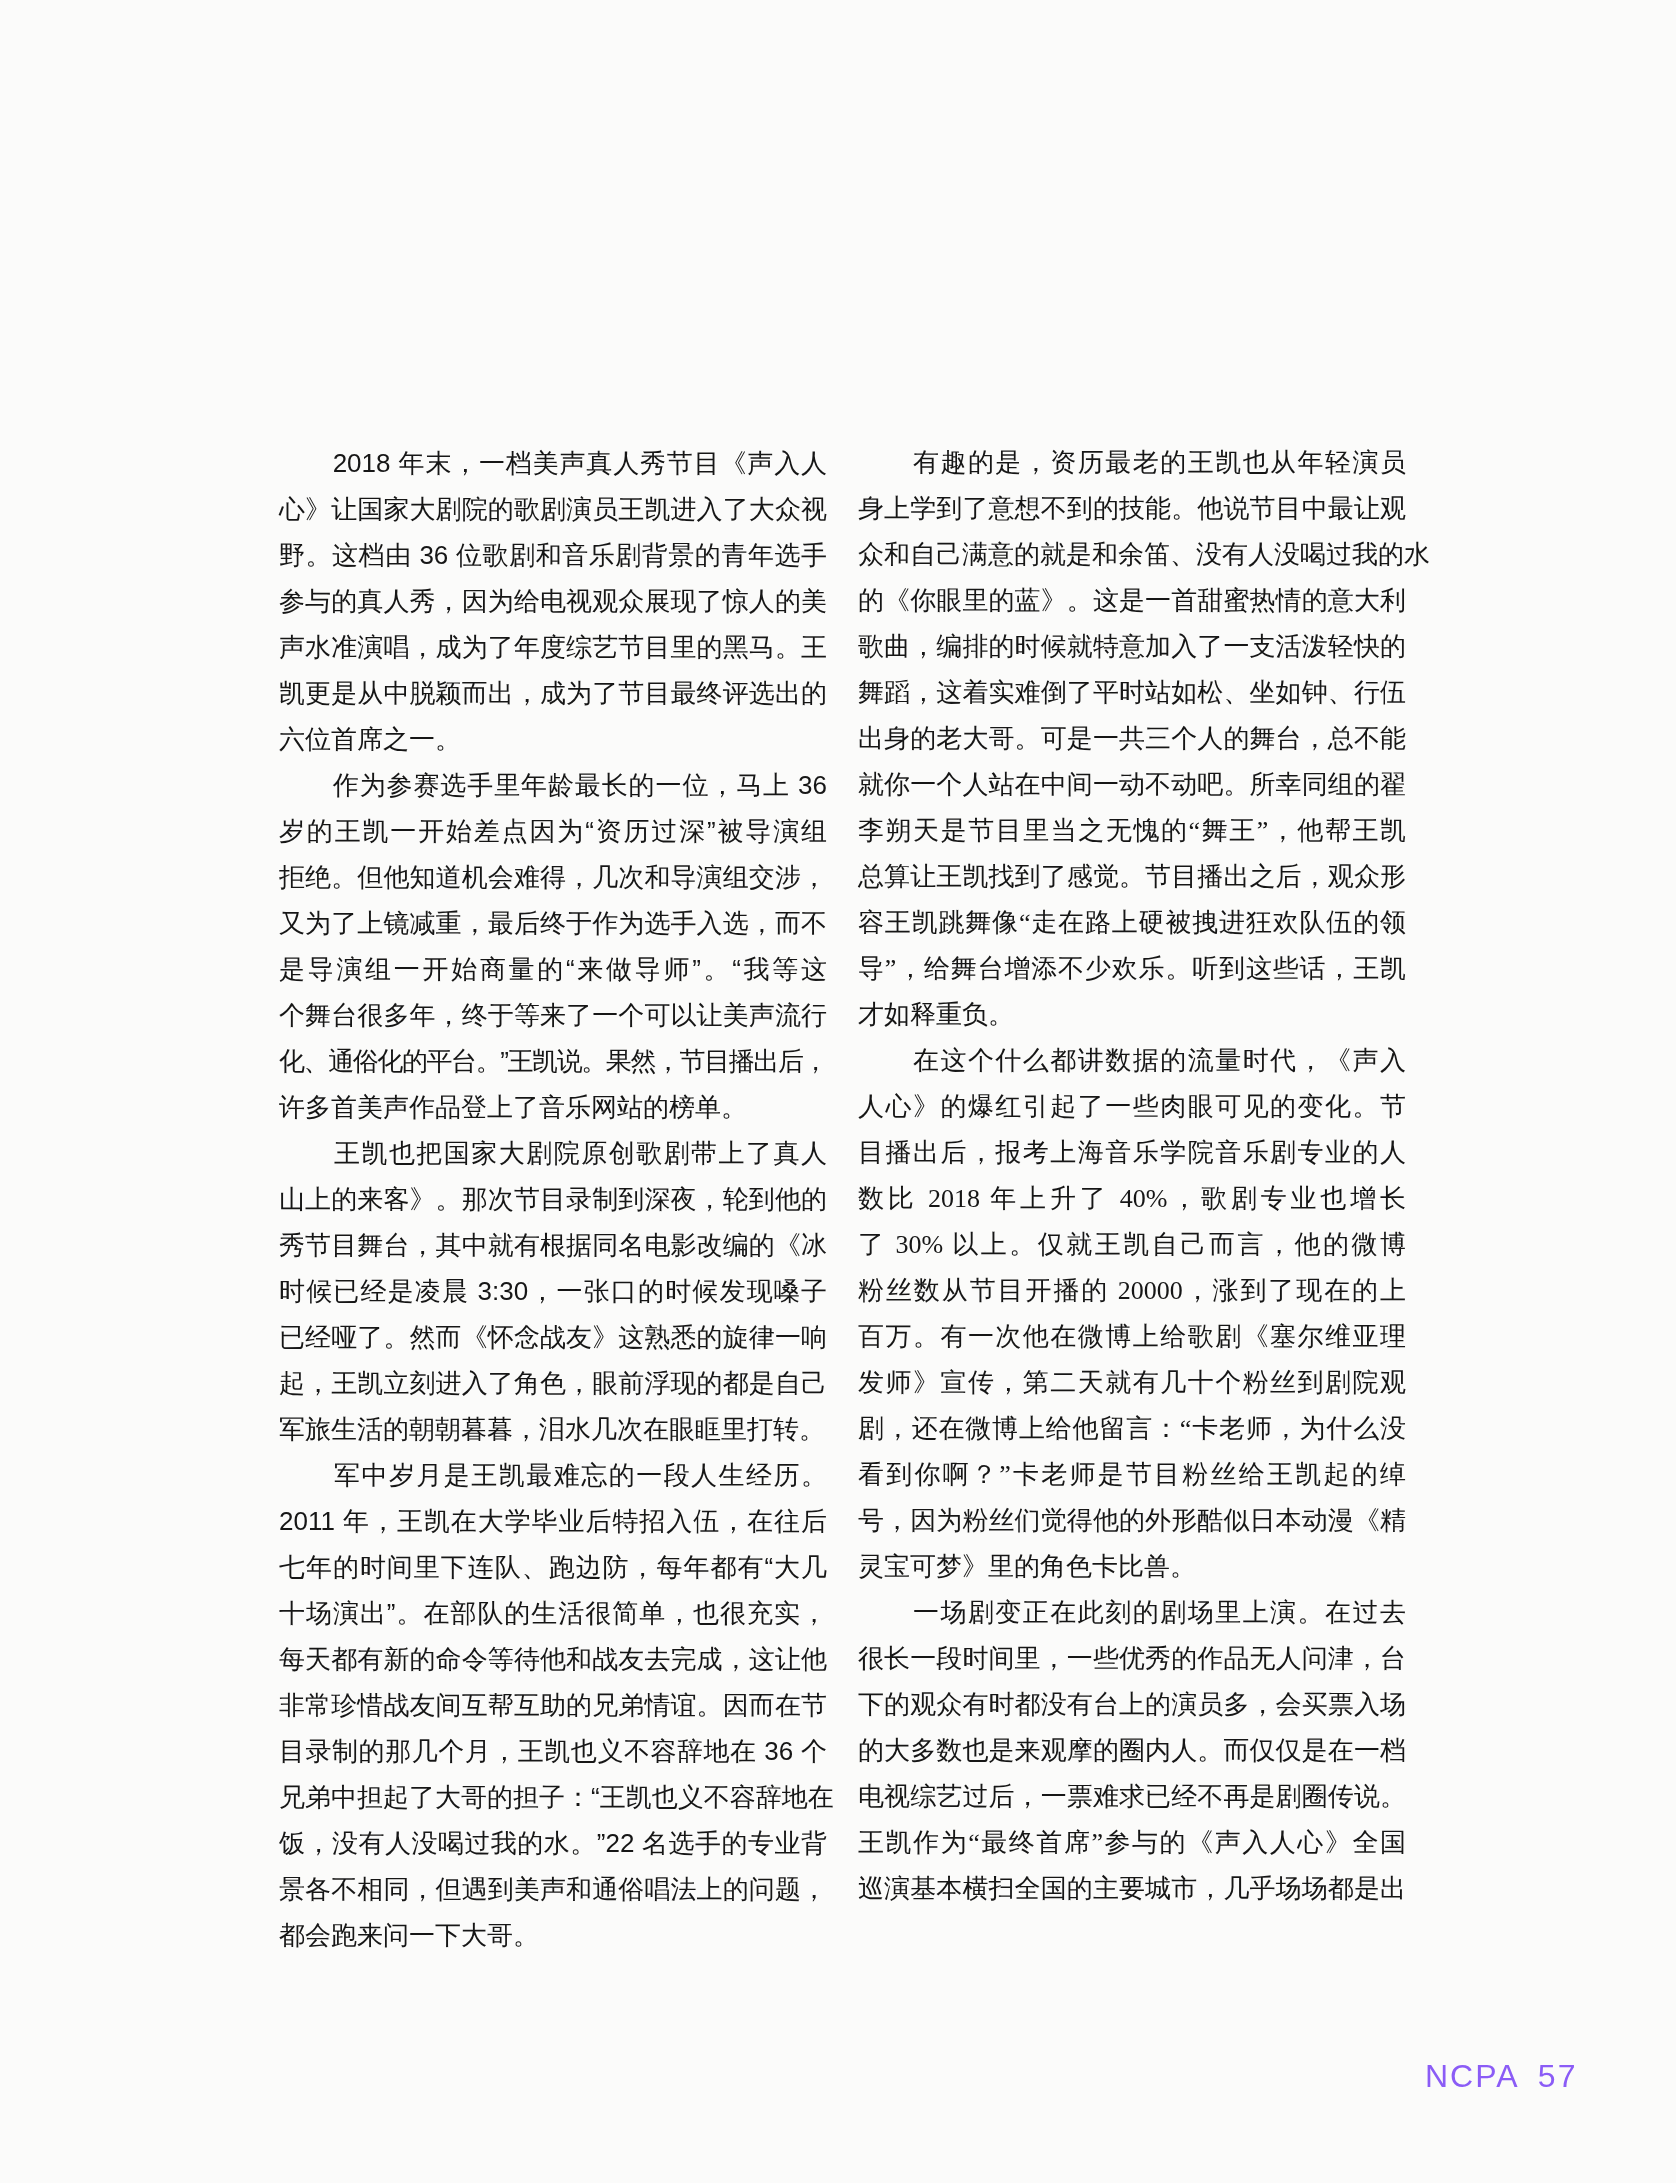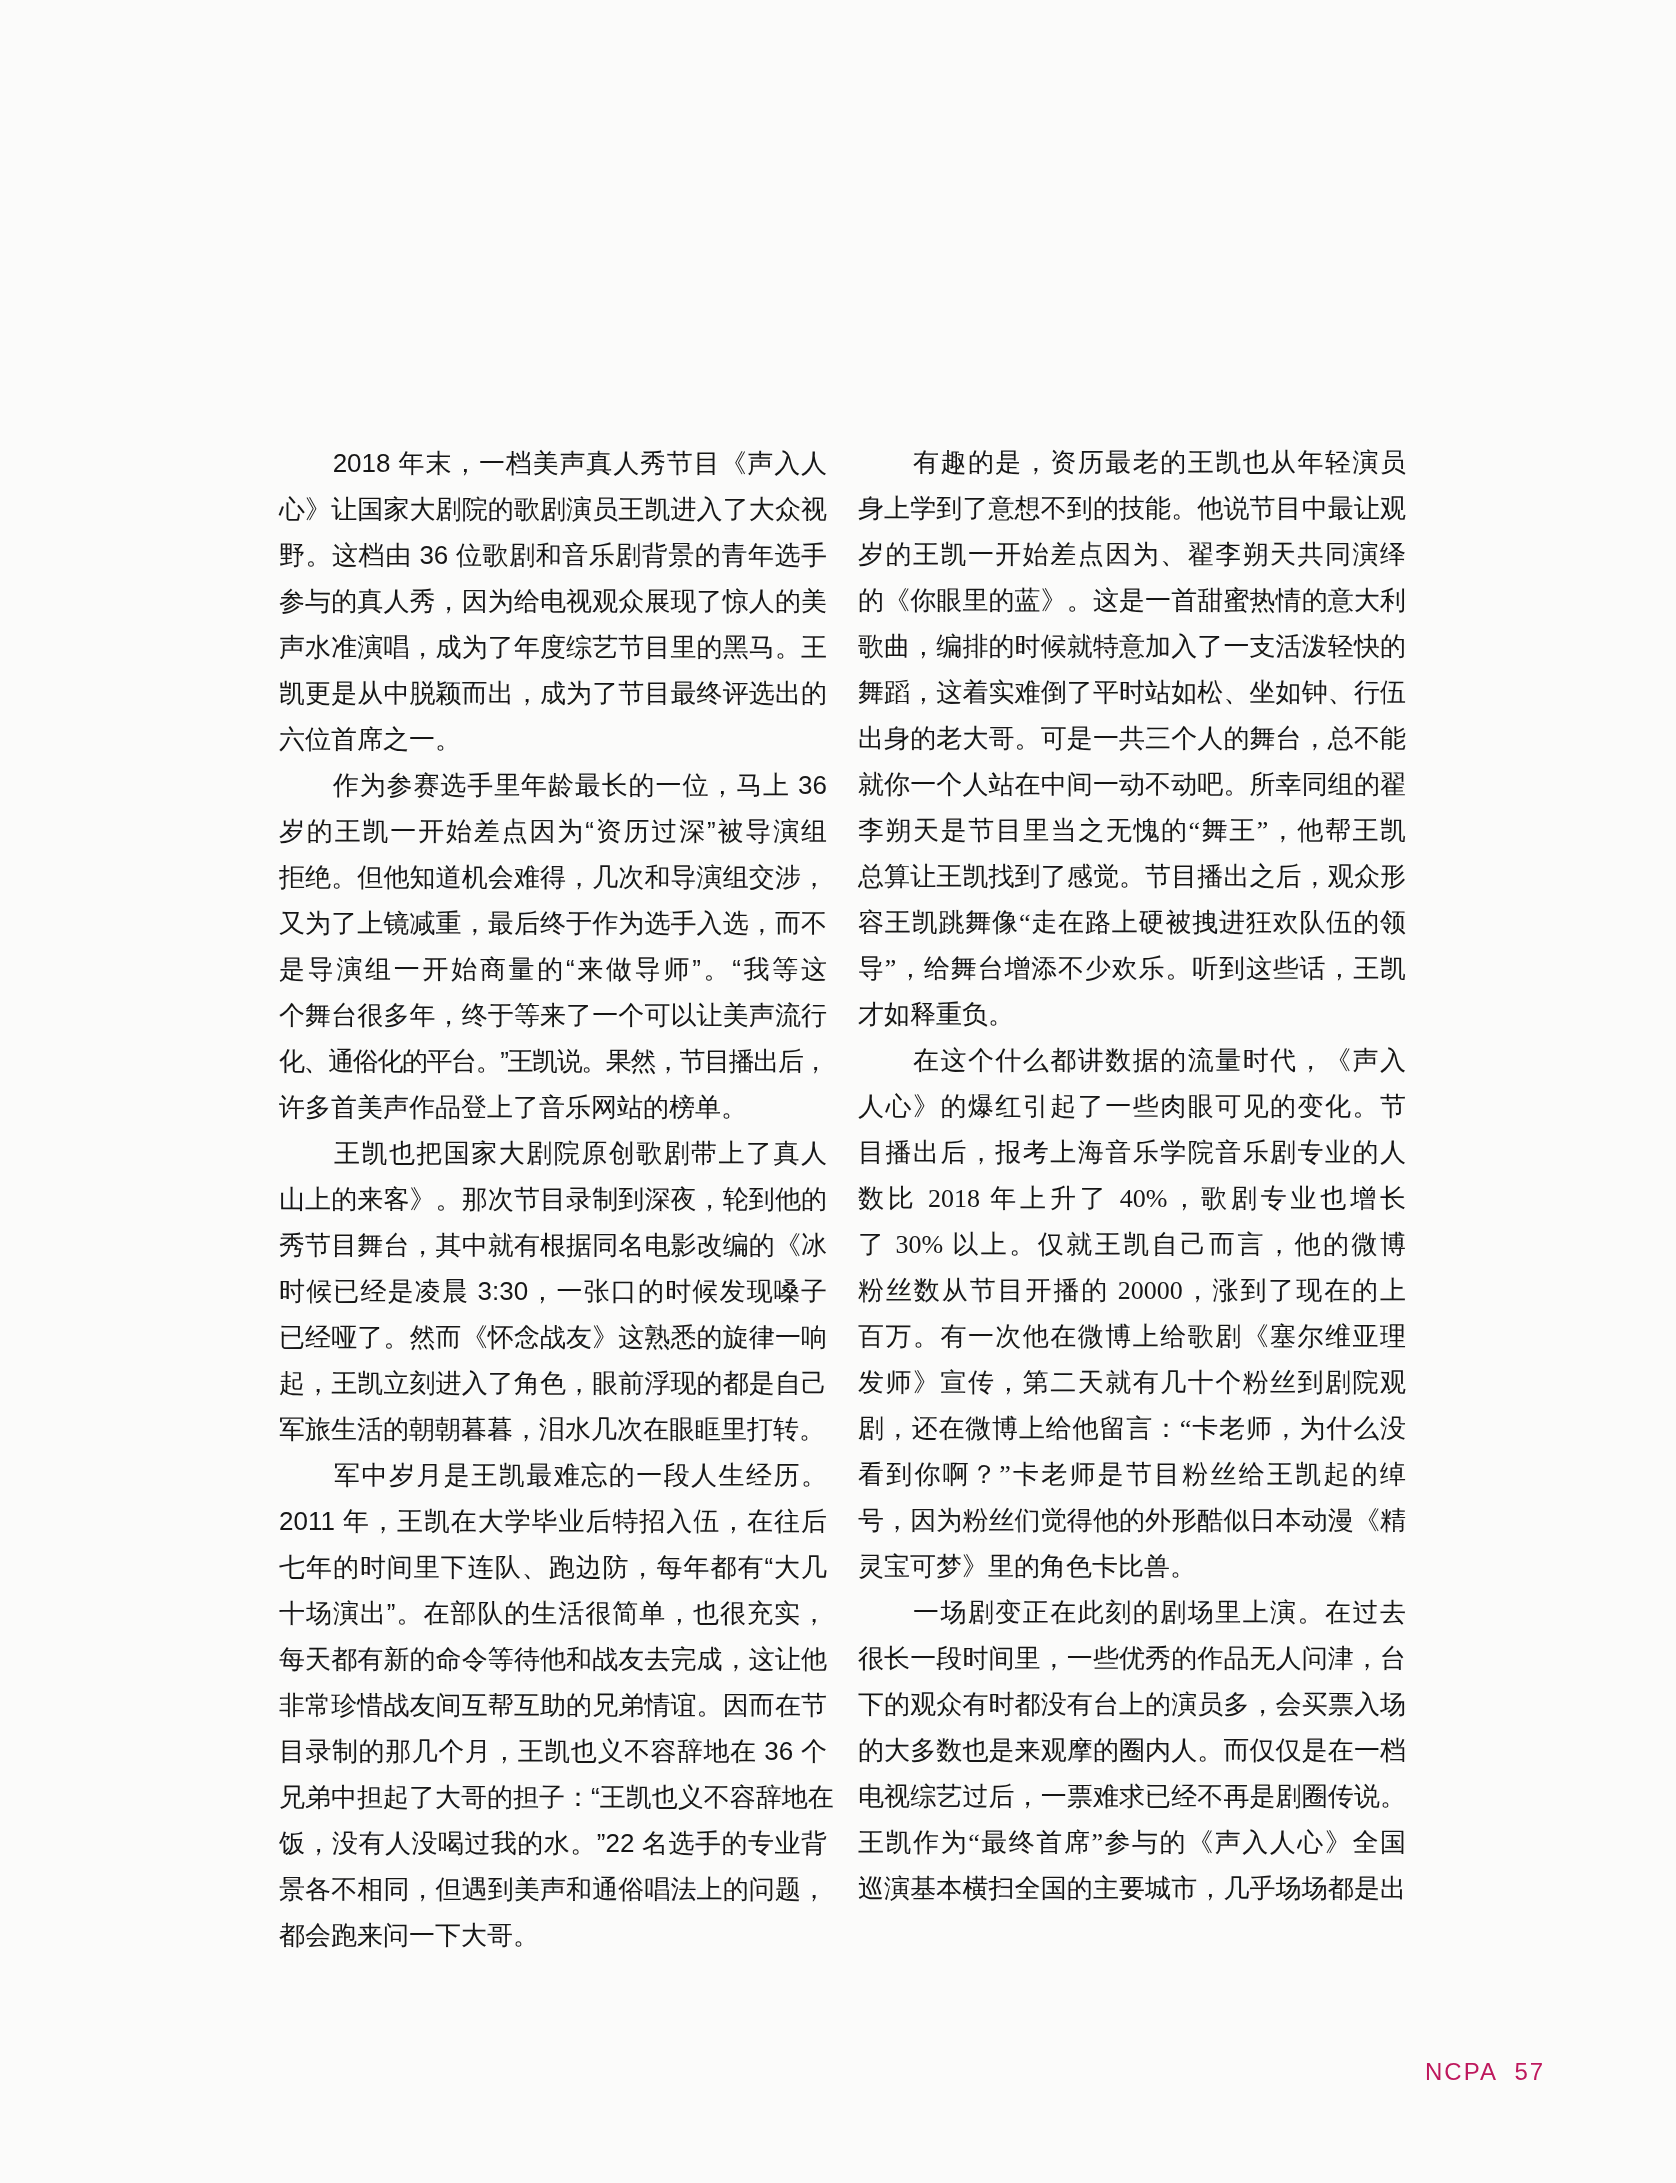--- a/index.html
+++ b/index.html
@@ -25,24 +25,24 @@
     white-space: nowrap;
     text-align: justify;
     text-align-last: justify;
     height: 46px;
   }
   .line.last { text-align-last: left; }
   .footer {
     position: absolute;
     left: 1425px;
     top: 2058px;
-    font-size: 24px;
+    font-size: 32px;
     letter-spacing: 2px;
     word-spacing: 9.2px;
-    color: #be185d;
+    color: #8b5cf6;
   }
 </style>
 </head>
 <body>
 
 <div class="page">
   <div class="column col-left">
       <div class="line">　　2018 年末，一档美声真人秀节目《声入人</div>
       <div class="line">心》让国家大剧院的歌剧演员王凯进入了大众视</div>
       <div class="line">野。这档由 36 位歌剧和音乐剧背景的青年选手</div>
@@ -73,21 +73,21 @@
       <div class="line">非常珍惜战友间互帮互助的兄弟情谊。因而在节</div>
       <div class="line">目录制的那几个月，王凯也义不容辞地在 36 个</div>
       <div class="line">兄弟中担起了大哥的担子：“王凯也义不容辞地在</div>
       <div class="line">饭，没有人没喝过我的水。”22 名选手的专业背</div>
       <div class="line">景各不相同，但遇到美声和通俗唱法上的问题，</div>
       <div class="line last">都会跑来问一下大哥。</div>
     </div>
   <div class="column col-right">
       <div class="line">　　有趣的是，资历最老的王凯也从年轻演员</div>
       <div class="line">身上学到了意想不到的技能。他说节目中最让观</div>
-      <div class="line">岁的王凯一开始差点因为、翟李朔天共同演绎</div>
+      <div class="line">众和自己满意的就是和余笛、没有人没喝过我的水</div>
       <div class="line">的《你眼里的蓝》。这是一首甜蜜热情的意大利</div>
       <div class="line">歌曲，编排的时候就特意加入了一支活泼轻快的</div>
       <div class="line">舞蹈，这着实难倒了平时站如松、坐如钟、行伍</div>
       <div class="line">出身的老大哥。可是一共三个人的舞台，总不能</div>
       <div class="line">就你一个人站在中间一动不动吧。所幸同组的翟</div>
       <div class="line">李朔天是节目里当之无愧的“舞王”，他帮王凯</div>
       <div class="line">总算让王凯找到了感觉。节目播出之后，观众形</div>
       <div class="line">容王凯跳舞像“走在路上硬被拽进狂欢队伍的领</div>
       <div class="line">导”，给舞台增添不少欢乐。听到这些话，王凯</div>
       <div class="line last">才如释重负。</div>

